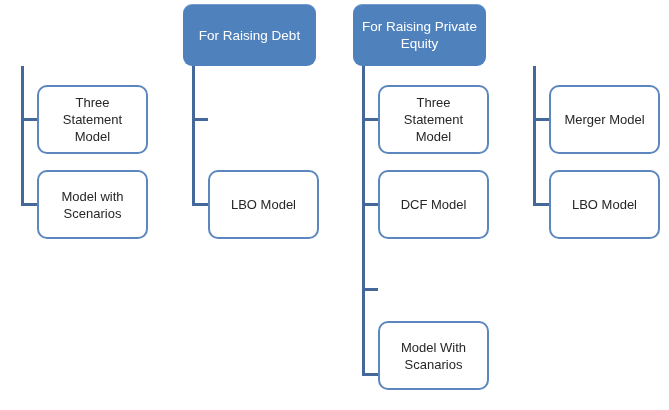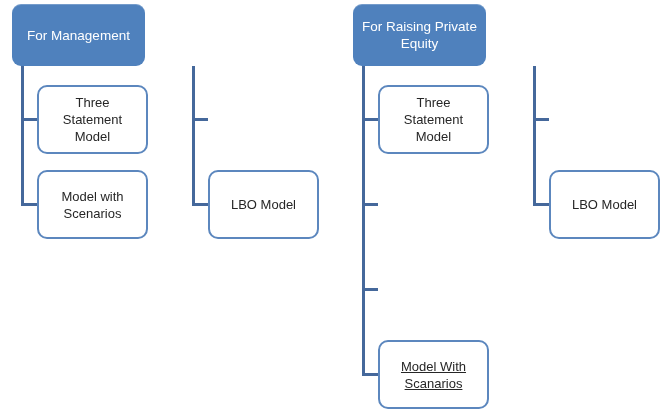--- a/index.html
+++ b/index.html
@@ -57,21 +57,21 @@
     line-height: 17px;
     display: flex;
     align-items: center;
     justify-content: center;
     text-align: center;
     padding: 0 8px;
   }
   .child-top-1 { top: 85px; }
   .child-top-2 { top: 170px; }
   .child-top-3 { top: 255px; }
-  .child-top-4 { top: 340px; text-decoration: underline; }
+  .child-top-4 { top: 321px; }
   .vline {
     position: absolute;
     left: 9px; top: 66px;
     width: 3px;
     background: var(--connector);
   }
   .vline.short { height: 140px; }
   .vline.long  { height: 310px; }
   .stub {
     position: absolute;
@@ -83,46 +83,48 @@
   .stub-2 { top: 203px; }
   .stub-3 { top: 288px; }
   .stub-4 { top: 373px; }
 </style>
 </head>
 <body>
 
 <div class="canvas">
 
   <div class="column" style="left:12px">
-    <div class="header-box">For Management</div>
     <div class="vline short"></div>
     <div class="stub stub-1"></div>
     <div class="stub stub-2"></div>
     <div class="child-box child-top-1">Three Statement Model</div>
     <div class="child-box child-top-2">Model with Scenarios</div>
   </div>
 
   <div class="column" style="left:183px">
+    <div class="header-box">For Raising Debt</div>
     <div class="vline short"></div>
     <div class="stub stub-1"></div>
     <div class="stub stub-2"></div>
     <div class="child-box child-top-2">LBO Model</div>
   </div>
 
   <div class="column" style="left:353px">
     <div class="header-box">For Raising Private Equity</div>
     <div class="vline long"></div>
     <div class="stub stub-1"></div>
     <div class="stub stub-2"></div>
     <div class="stub stub-3"></div>
     <div class="stub stub-4"></div>
     <div class="child-box child-top-1">Three Statement Model</div>
+    <div class="child-box child-top-2">DCF Model</div>
     <div class="child-box child-top-4">Model With Scanarios</div>
   </div>
 
   <div class="column" style="left:524px">
     <div class="vline short"></div>
     <div class="stub stub-1"></div>
     <div class="stub stub-2"></div>
+    <div class="child-box child-top-1">Merger Model</div>
     <div class="child-box child-top-2">LBO Model</div>
   </div>
 
 </div>
 
 </body></html>

